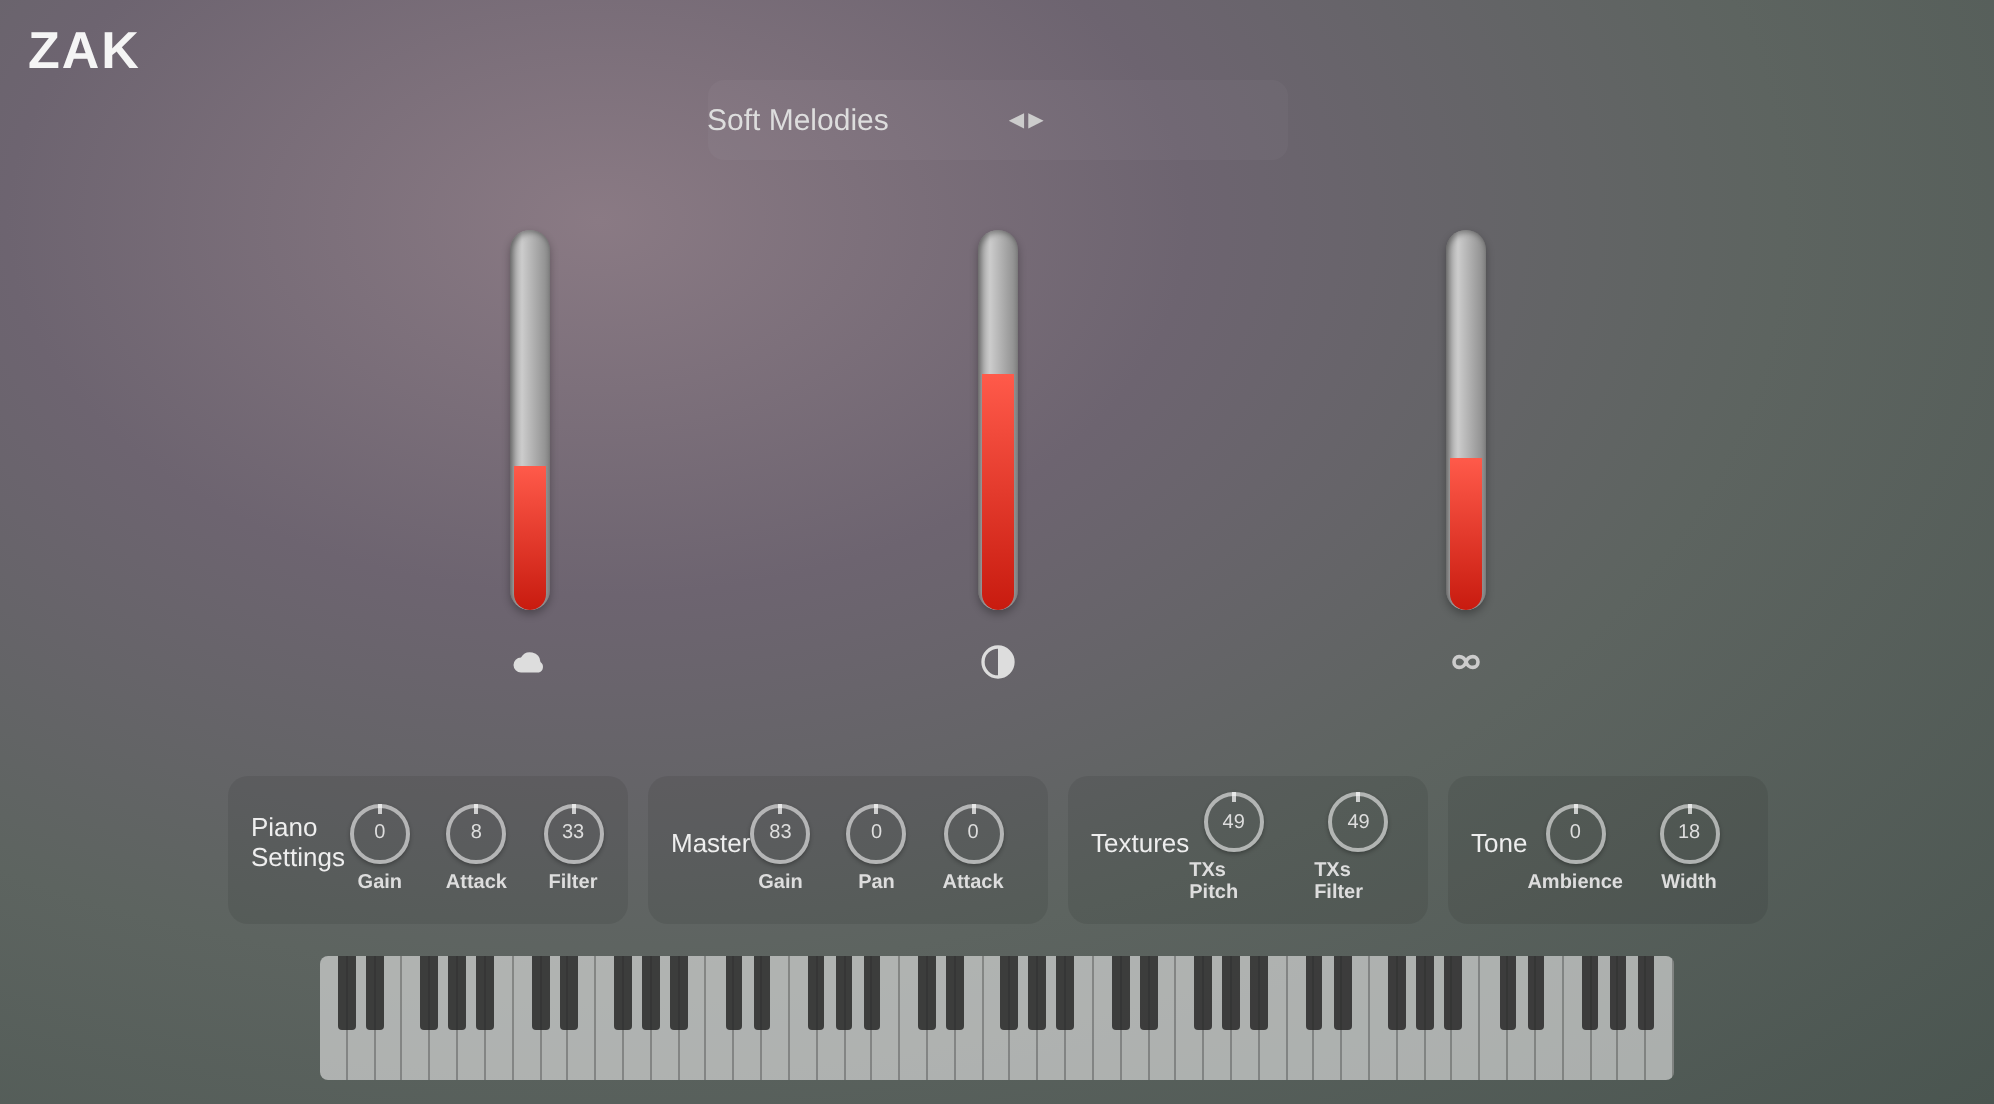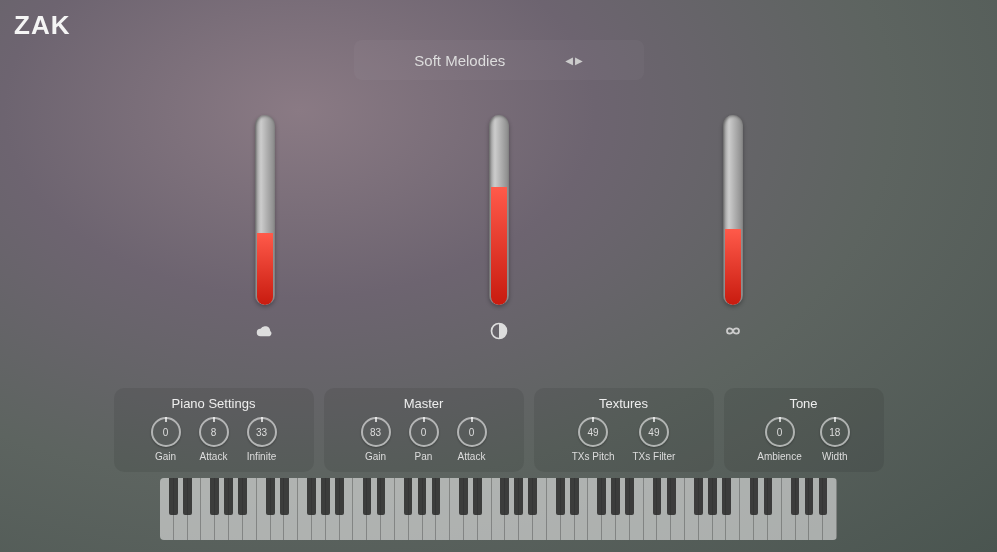--- a/index.html
+++ b/index.html
@@ -36,21 +36,21 @@
   position: absolute;
   top: 40px;
   left: 50%;
   transform: translateX(-50%);
   width: 290px;
   height: 40px;
   background: rgba(255,255,255,0.03);
   border-radius: 8px;
   display: flex;
   align-items: center;
-  justify-content: center;
+  justify-content: flex-start;
   gap: 60px;
 }
 .preset-name {
   font-size: 15px;
   color: #ddd;
 }
 .preset-arrows {
   display: flex;
   gap: 2px;
   color: #ccc;
@@ -105,21 +105,20 @@
   right: 40px;
   display: flex;
   gap: 10px;
   justify-content: center;
 }
 .panel {
   background: rgba(0,0,0,0.08);
   border-radius: 10px;
   padding: 8px 12px 10px;
   display: flex;
-  flex-direction: column;
   align-items: center;
 }
 .panel-title {
   font-size: 13px;
   color: #eee;
   margin-bottom: 6px;
 }
 .knob-row {
   display: flex;
   gap: 18px;
@@ -150,20 +149,21 @@
   top: -2px;
   left: 50%;
   transform: translateX(-50%);
   width: 2px;
   height: 5px;
   background: rgba(255,255,255,0.7);
 }
 .knob-label {
   font-size: 10px;
   color: #ddd;
+  font-weight: bold;
 }
 
 .keyboard {
   position: absolute;
   bottom: 12px;
   left: 160px;
   right: 160px;
   height: 62px;
   display: flex;
   background: rgba(255,255,255,0.02);
@@ -250,21 +250,21 @@
       <div class="knob-wrap">
           <div class="knob">0</div>
           <div class="knob-label">Gain</div>
         </div>
       <div class="knob-wrap">
           <div class="knob">8</div>
           <div class="knob-label">Attack</div>
         </div>
       <div class="knob-wrap">
           <div class="knob">33</div>
-          <div class="knob-label">Infinite</div>
+          <div class="knob-label">Filter</div>
         </div>
     </div>
   </div>
 
   <div class="panel" style="width:200px">
     <div class="panel-title">Master</div>
     <div class="knob-row">
       <div class="knob-wrap">
           <div class="knob">83</div>
           <div class="knob-label">Gain</div>

